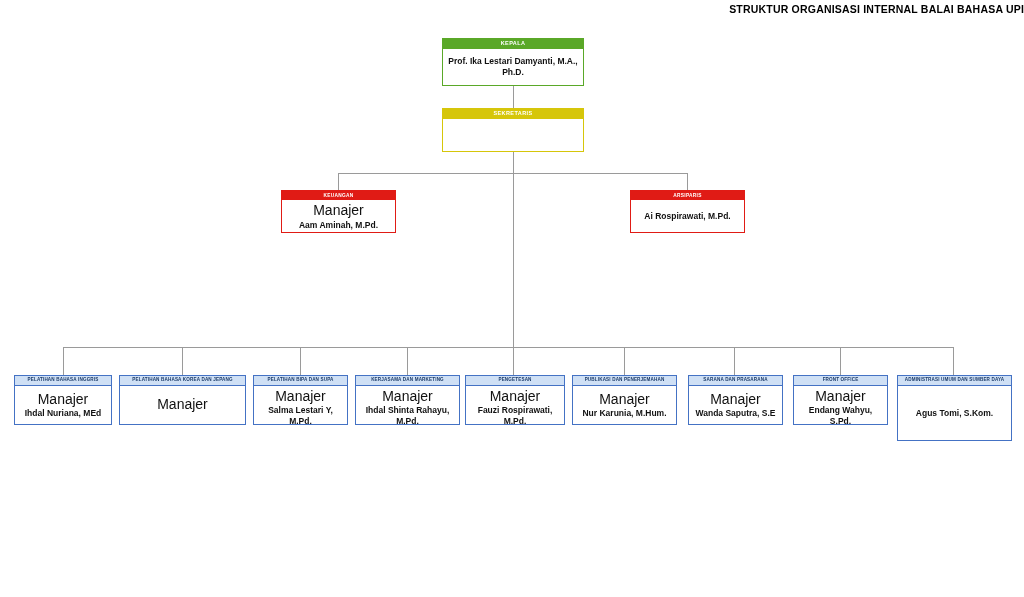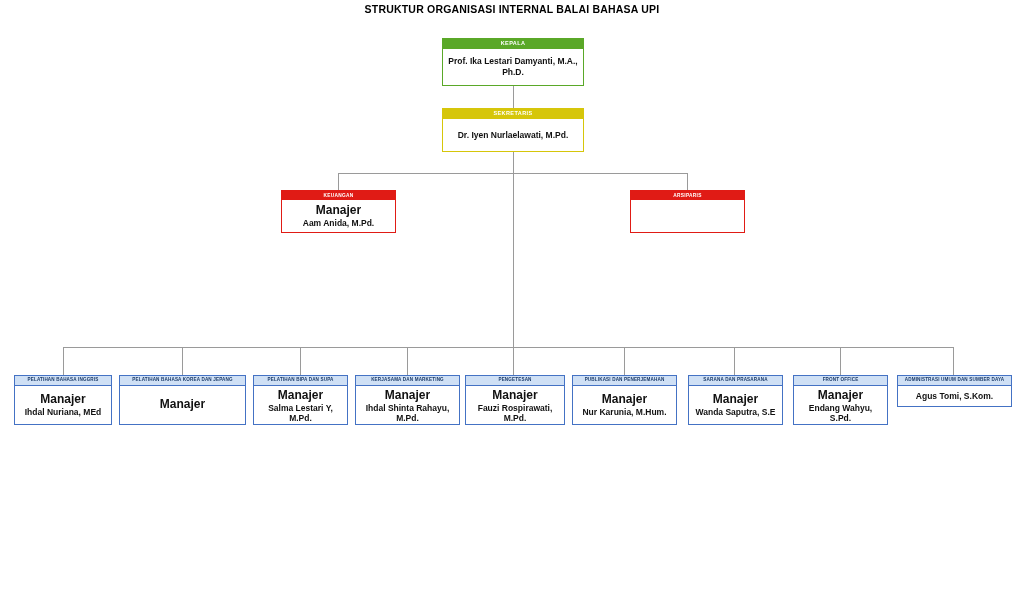--- a/index.html
+++ b/index.html
@@ -22,21 +22,21 @@
     width: 1024px;
     height: 597px;
   }
 
   
   .chart-title {
     position: absolute;
     top: 3px;
     left: 0;
     width: 1024px;
-    text-align: center;
+    text-align: right;
     font-size: 10.5px;
     font-weight: bold;
     letter-spacing: 0.2px;
     color: #000000;
   }
 
   
   .line {
     position: absolute;
     background: #9a9a9a;
@@ -68,22 +68,22 @@
   .node-body {
     flex: 1;
     display: flex;
     flex-direction: column;
     align-items: center;
     justify-content: center;
     text-align: center;
     padding: 2px 3px;
   }
   .node-role {
-    font-size: 12px;
-    font-weight: bold;
+    font-size: 14px;
+    font-weight: normal;
     color: #111111;
     line-height: 1.25;
   }
   .node-name {
     font-size: 8.5px;
     font-weight: bold;
     color: #111111;
     line-height: 1.25;
   }
 
@@ -139,35 +139,35 @@
 
   <div class="node green" style="left:442px; top:38px; width:142px; height:48px;">
     <div class="node-header">KEPALA</div>
     <div class="node-body">
       <div class="node-name">Prof. Ika Lestari Damyanti, M.A., Ph.D.</div>
     </div>
   </div>
 
   <div class="node yellow" style="left:442px; top:108px; width:142px; height:44px;">
     <div class="node-header">SEKRETARIS</div>
-    <div class="node-body">
-      <div class="node-name">Dr. Iyen Nurlaelawati, M.Pd.</div>
-    </div>
   </div>
 
   <div class="node red" style="left:281px; top:190px; width:115px; height:43px;">
     <div class="node-header">KEUANGAN</div>
     <div class="node-body">
       <div class="node-role">Manajer</div>
-      <div class="node-name">Aam Anida, M.Pd.</div>
+      <div class="node-name">Aam Aminah, M.Pd.</div>
     </div>
   </div>
 
   <div class="node red" style="left:630px; top:190px; width:115px; height:43px;">
     <div class="node-header">ARSIPARIS</div>
+    <div class="node-body">
+      <div class="node-name">Ai Rospirawati, M.Pd.</div>
+    </div>
   </div>
 
   <div class="node blue" style="left:14px; top:375px; width:98px; height:50px;">
     <div class="node-header">PELATIHAN BAHASA INGGRIS</div>
     <div class="node-body">
       <div class="node-role">Manajer</div>
       <div class="node-name">Ihdal Nuriana, MEd</div>
     </div>
   </div>
 
@@ -219,20 +219,20 @@
   </div>
 
   <div class="node blue" style="left:793px; top:375px; width:95px; height:50px;">
     <div class="node-header">FRONT OFFICE</div>
     <div class="node-body">
       <div class="node-role">Manajer</div>
       <div class="node-name">Endang Wahyu, S.Pd.</div>
     </div>
   </div>
 
-  <div class="node blue" style="left:897px; top:375px; width:115px; height:32px;">
+  <div class="node blue" style="left:897px; top:375px; width:115px; height:66px;">
     <div class="node-header">ADMINISTRASI UMUM DAN SUMBER DAYA</div>
     <div class="node-body">
       <div class="node-name">Agus Tomi, S.Kom.</div>
     </div>
   </div>
 
 </div>
 
 </body></html>

